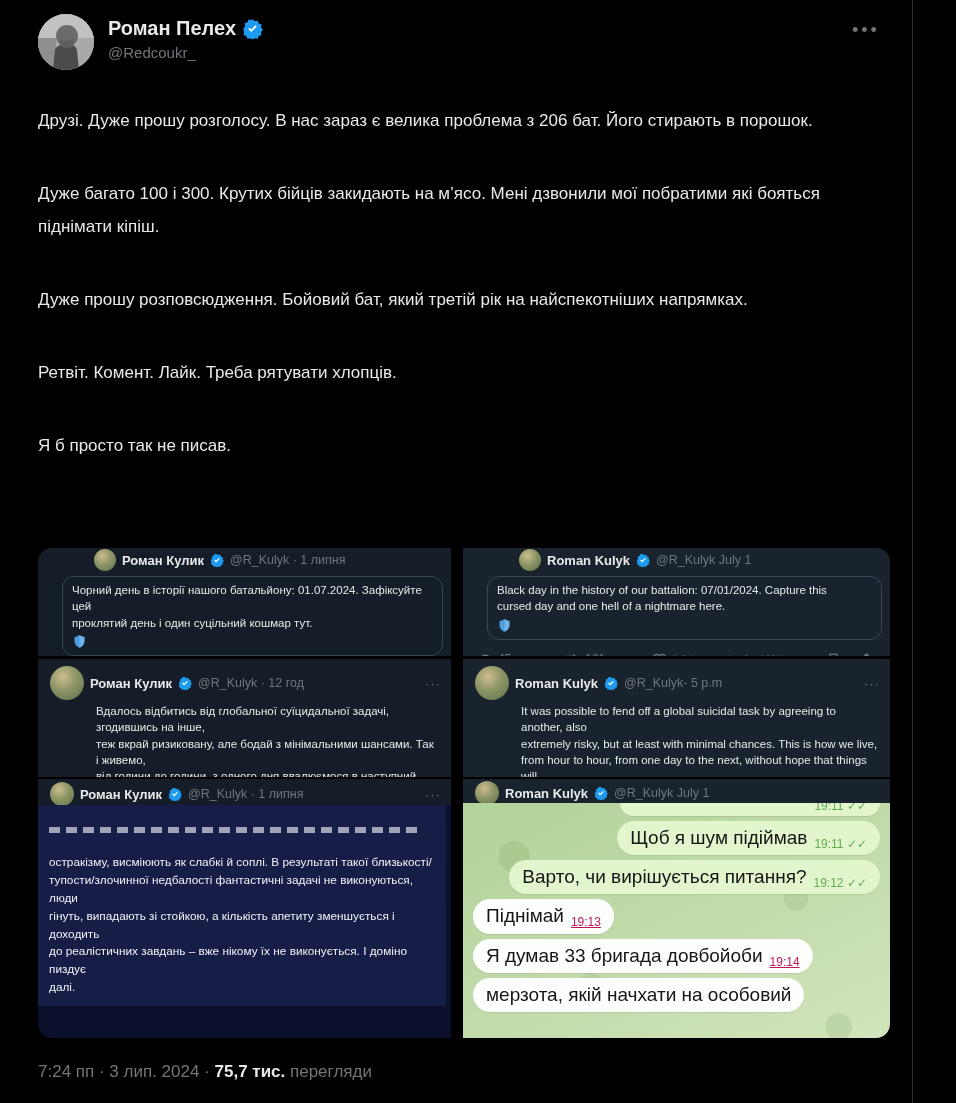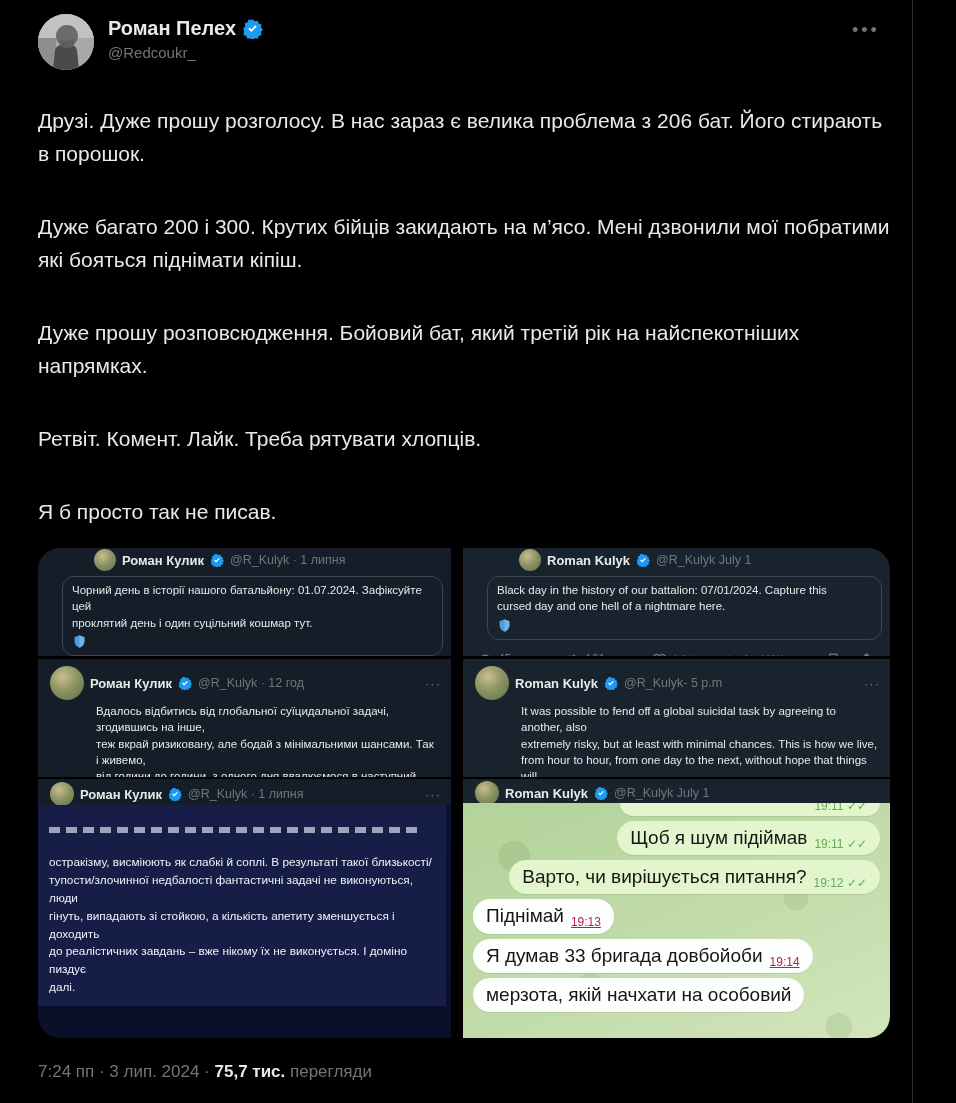--- a/index.html
+++ b/index.html
@@ -14,25 +14,25 @@
   
   .post-header { position:absolute; left:38px; top:14px; display:flex; align-items:flex-start; }
   .avatar-main { width:56px; height:56px; border-radius:50%; overflow:hidden; background:#9a9a9a; flex:0 0 auto; }
   .hdr-texts { margin-left:14px; padding-top:3px; }
   .name-row { display:flex; align-items:center; gap:6px; }
   .display-name { font-size:20px; font-weight:700; color:#e7e9ea; }
   .handle { font-size:15px; color:#71767b; margin-top:4px; }
   .more-top { position:absolute; left:852px; top:20px; color:#71767b; font-size:18px; letter-spacing:3px; cursor:pointer; }
 
   
-  .post-text { position:absolute; left:38px; top:104px; width:860px; font-size:21px; line-height:33px; color:#e7e9ea; }
+  .post-text { position:absolute; left:38px; top:104px; width:860px; font-size:17px; line-height:33px; color:#e7e9ea; }
   .post-text p { margin-bottom:40px; }
 
   
-  .collage { position:absolute; left:38px; top:548px; width:852px; height:490px; border-radius:22px; overflow:hidden; background:#000; cursor:pointer; }
+  .collage { position:absolute; left:38px; top:548px; width:852px; height:490px; border-radius:14px; overflow:hidden; background:#000; cursor:pointer; }
   .colL { position:absolute; left:0; top:0; width:413px; height:490px; }
   .colR { position:absolute; left:425px; top:0; width:427px; height:490px; }
   .card { position:absolute; left:0; width:100%; background:#151e28; overflow:hidden; }
   .colR .card { background:#19232e; }
   .card1 { top:0; height:108px; }
   .card2 { top:111px; height:118px; }
   .card3 { top:231px; height:26px; }
   .colR .card3 { height:24px; }
 
   .c-head { display:flex; align-items:center; gap:6px; padding:7px 10px 2px 12px; white-space:nowrap; }
@@ -118,21 +118,21 @@
         <path fill="#fff" d="M10.6 16.1l-3.4-3.4 1.5-1.5 1.9 1.9 4.7-4.7 1.5 1.5z"></path>
       </svg>
     </div>
     <div class="handle">@Redcoukr_</div>
   </div>
 </div>
 <div class="more-top">•••</div>
 
 <div class="post-text">
   <p>Друзі. Дуже прошу розголосу. В нас зараз є велика проблема з 206 бат. Його стирають в порошок.</p>
-  <p>Дуже багато 200 і 300. Крутих бійців закидають на м’ясо. Мені дзвонили мої побратими які бояться піднімати кіпіш.</p>
+  <p>Дуже багато 100 і 300. Крутих бійців закидають на м’ясо. Мені дзвонили мої побратими які бояться піднімати кіпіш.</p>
   <p>Дуже прошу розповсюдження. Бойовий бат, який третій рік на найспекотніших напрямках.</p>
   <p>Ретвіт. Комент. Лайк. Треба рятувати хлопців.</p>
   <p>Я б просто так не писав.</p>
 </div>
 
 <div class="collage">
 
   <div class="colL">
 
     <div class="card card1 card--cut">

